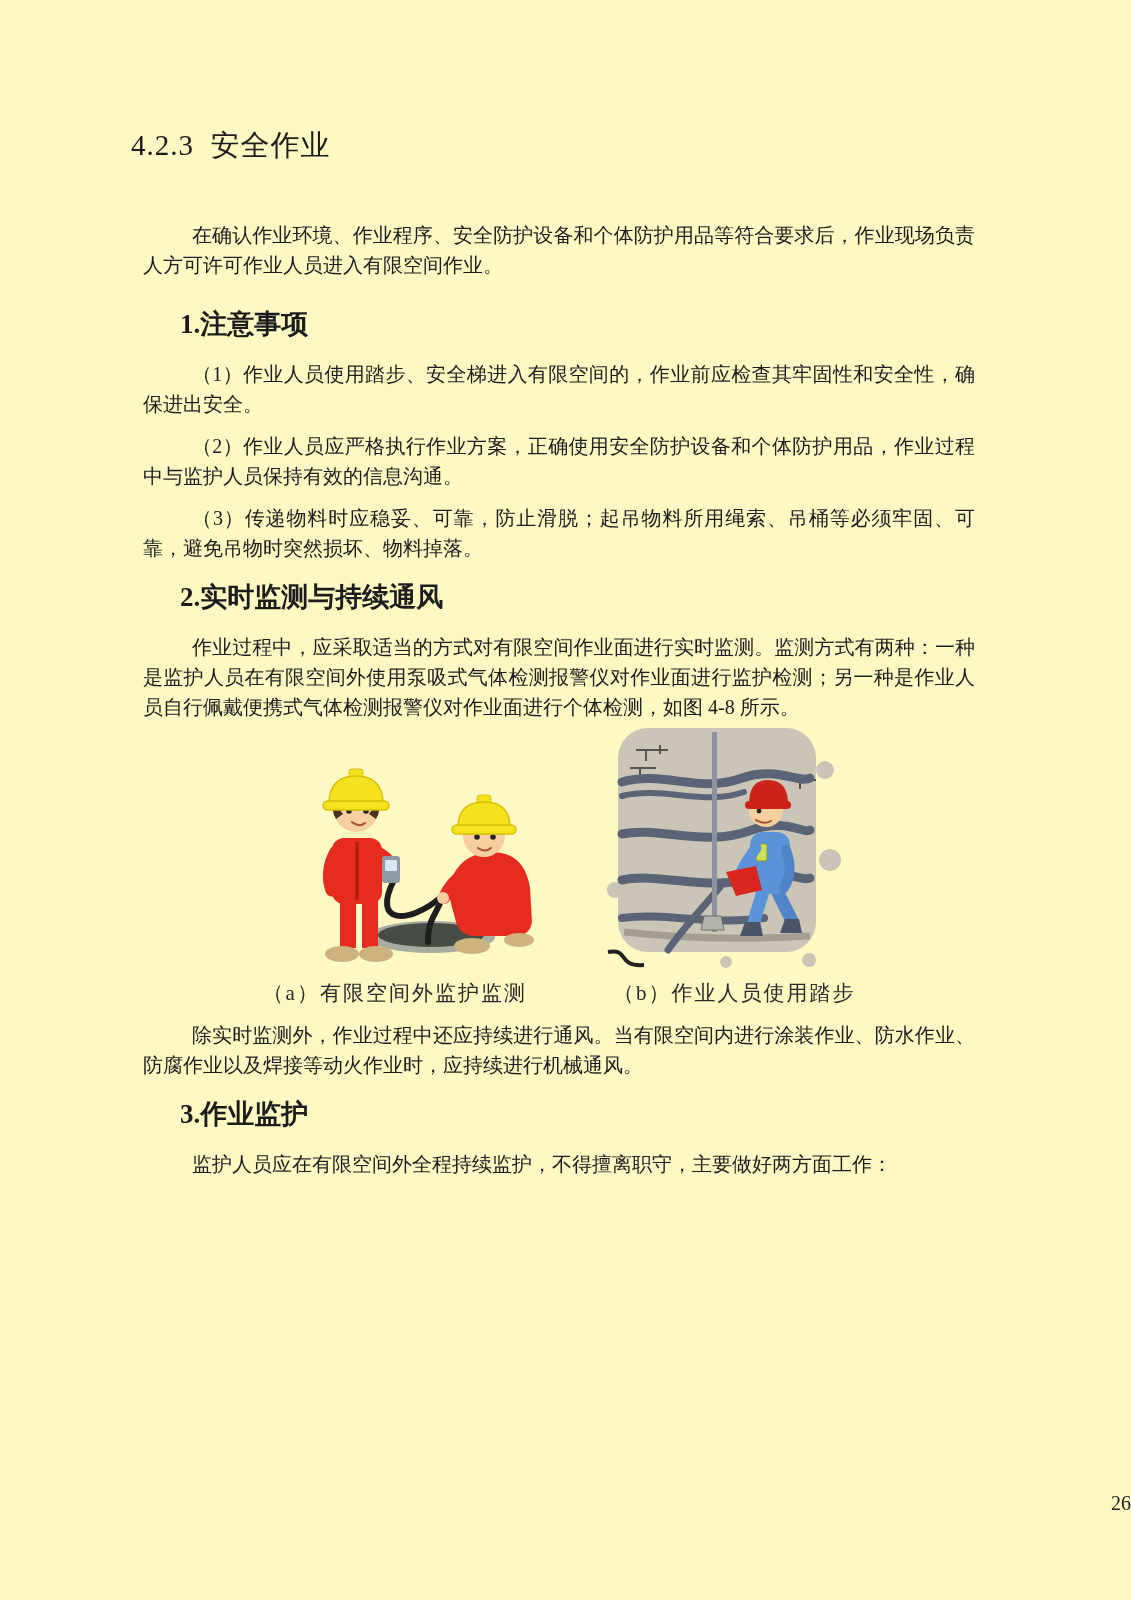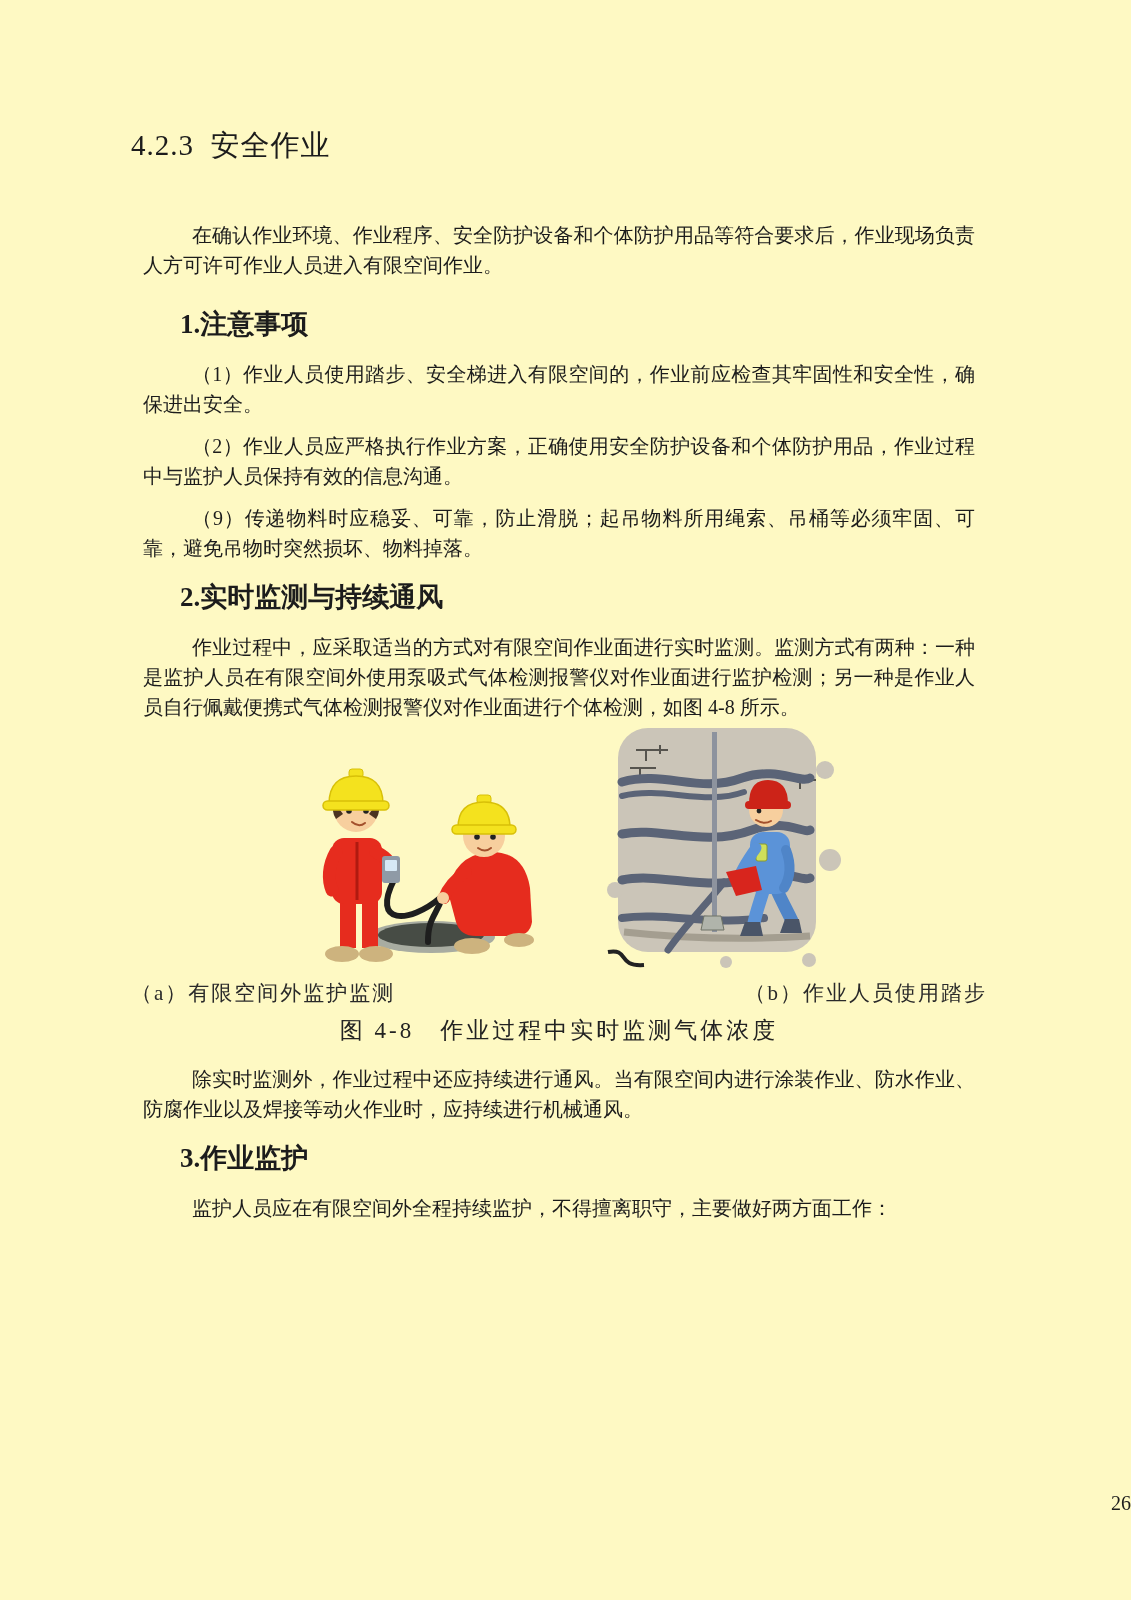--- a/index.html
+++ b/index.html
@@ -43,21 +43,21 @@
   .figure-row {
     display: flex;
     justify-content: center;
     align-items: flex-end;
     gap: 46px;
     margin-top: 10px;
     height: 238px;
   }
   .fig-captions {
     display: flex;
-    justify-content: space-between;
+    justify-content: center;
     gap: 86px;
     margin-top: 6px;
     font-size: 21px;
     letter-spacing: 2px;
     line-height: 30px;
     color: #2a2a2a;
   }
   .fig-title {
     text-align: center;
     font-size: 23px;
@@ -83,21 +83,21 @@
 <div class="page">
   <div class="content">
 
     <h1 class="doc-heading">4.2.3  安全作业</h1>
 
     <p class="body">在确认作业环境、作业程序、安全防护设备和个体防护用品等符合要求后，作业现场负责人方可许可作业人员进入有限空间作业。</p>
 
     <p class="sub-title first">1.注意事项</p>
     <p class="body">（1）作业人员使用踏步、安全梯进入有限空间的，作业前应检查其牢固性和安全性，确保进出安全。</p>
     <p class="body">（2）作业人员应严格执行作业方案，正确使用安全防护设备和个体防护用品，作业过程中与监护人员保持有效的信息沟通。</p>
-    <p class="body">（9）传递物料时应稳妥、可靠，防止滑脱；起吊物料所用绳索、吊桶等必须牢固、可靠，避免吊物时突然损坏、物料掉落。</p>
+    <p class="body">（3）传递物料时应稳妥、可靠，防止滑脱；起吊物料所用绳索、吊桶等必须牢固、可靠，避免吊物时突然损坏、物料掉落。</p>
 
     <p class="sub-title">2.实时监测与持续通风</p>
     <p class="body">作业过程中，应采取适当的方式对有限空间作业面进行实时监测。监测方式有两种：一种是监护人员在有限空间外使用泵吸式气体检测报警仪对作业面进行监护检测；另一种是作业人员自行佩戴便携式气体检测报警仪对作业面进行个体检测，如图 4-8 所示。</p>
 
     <div class="figure-row">
 
       <svg width="282" height="232" viewBox="0 0 282 232" aria-hidden="true">
 
         <g>
           <ellipse cx="155" cy="197" rx="64" ry="16" fill="#a8aca1"></ellipse>
@@ -198,21 +198,20 @@
         </g>
       </svg>
 
     </div>
 
     <div class="fig-captions">
       <span>（a）有限空间外监护监测</span>
       <span>（b）作业人员使用踏步</span>
     </div>
 
-    <div class="fig-title">图 4-8　作业过程中实时监测气体浓度</div>
 
     <p class="body">除实时监测外，作业过程中还应持续进行通风。当有限空间内进行涂装作业、防水作业、防腐作业以及焊接等动火作业时，应持续进行机械通风。</p>
 
     <p class="sub-title">3.作业监护</p>
     <p class="body">监护人员应在有限空间外全程持续监护，不得擅离职守，主要做好两方面工作：</p>
 
   </div>
 
   <div class="page-number">26</div>
 </div>

